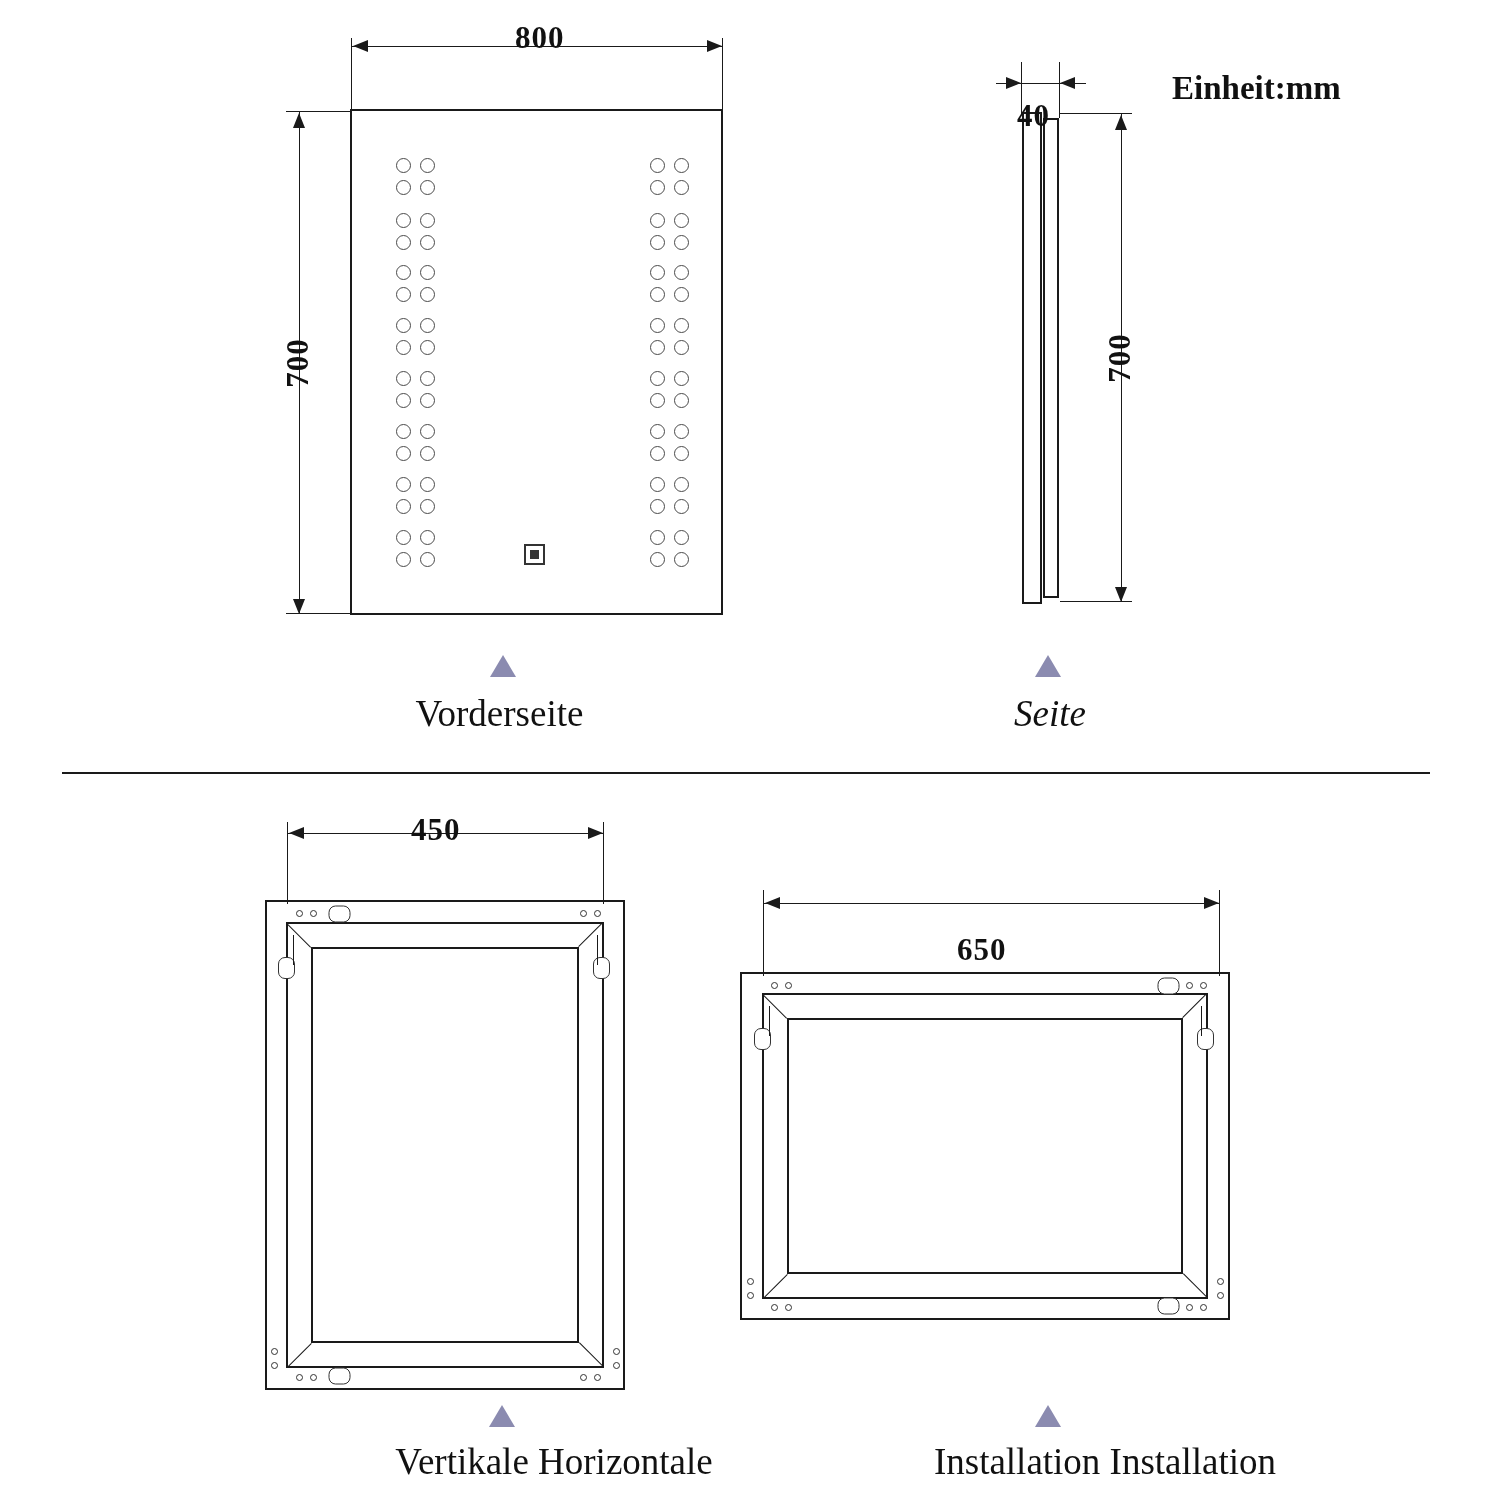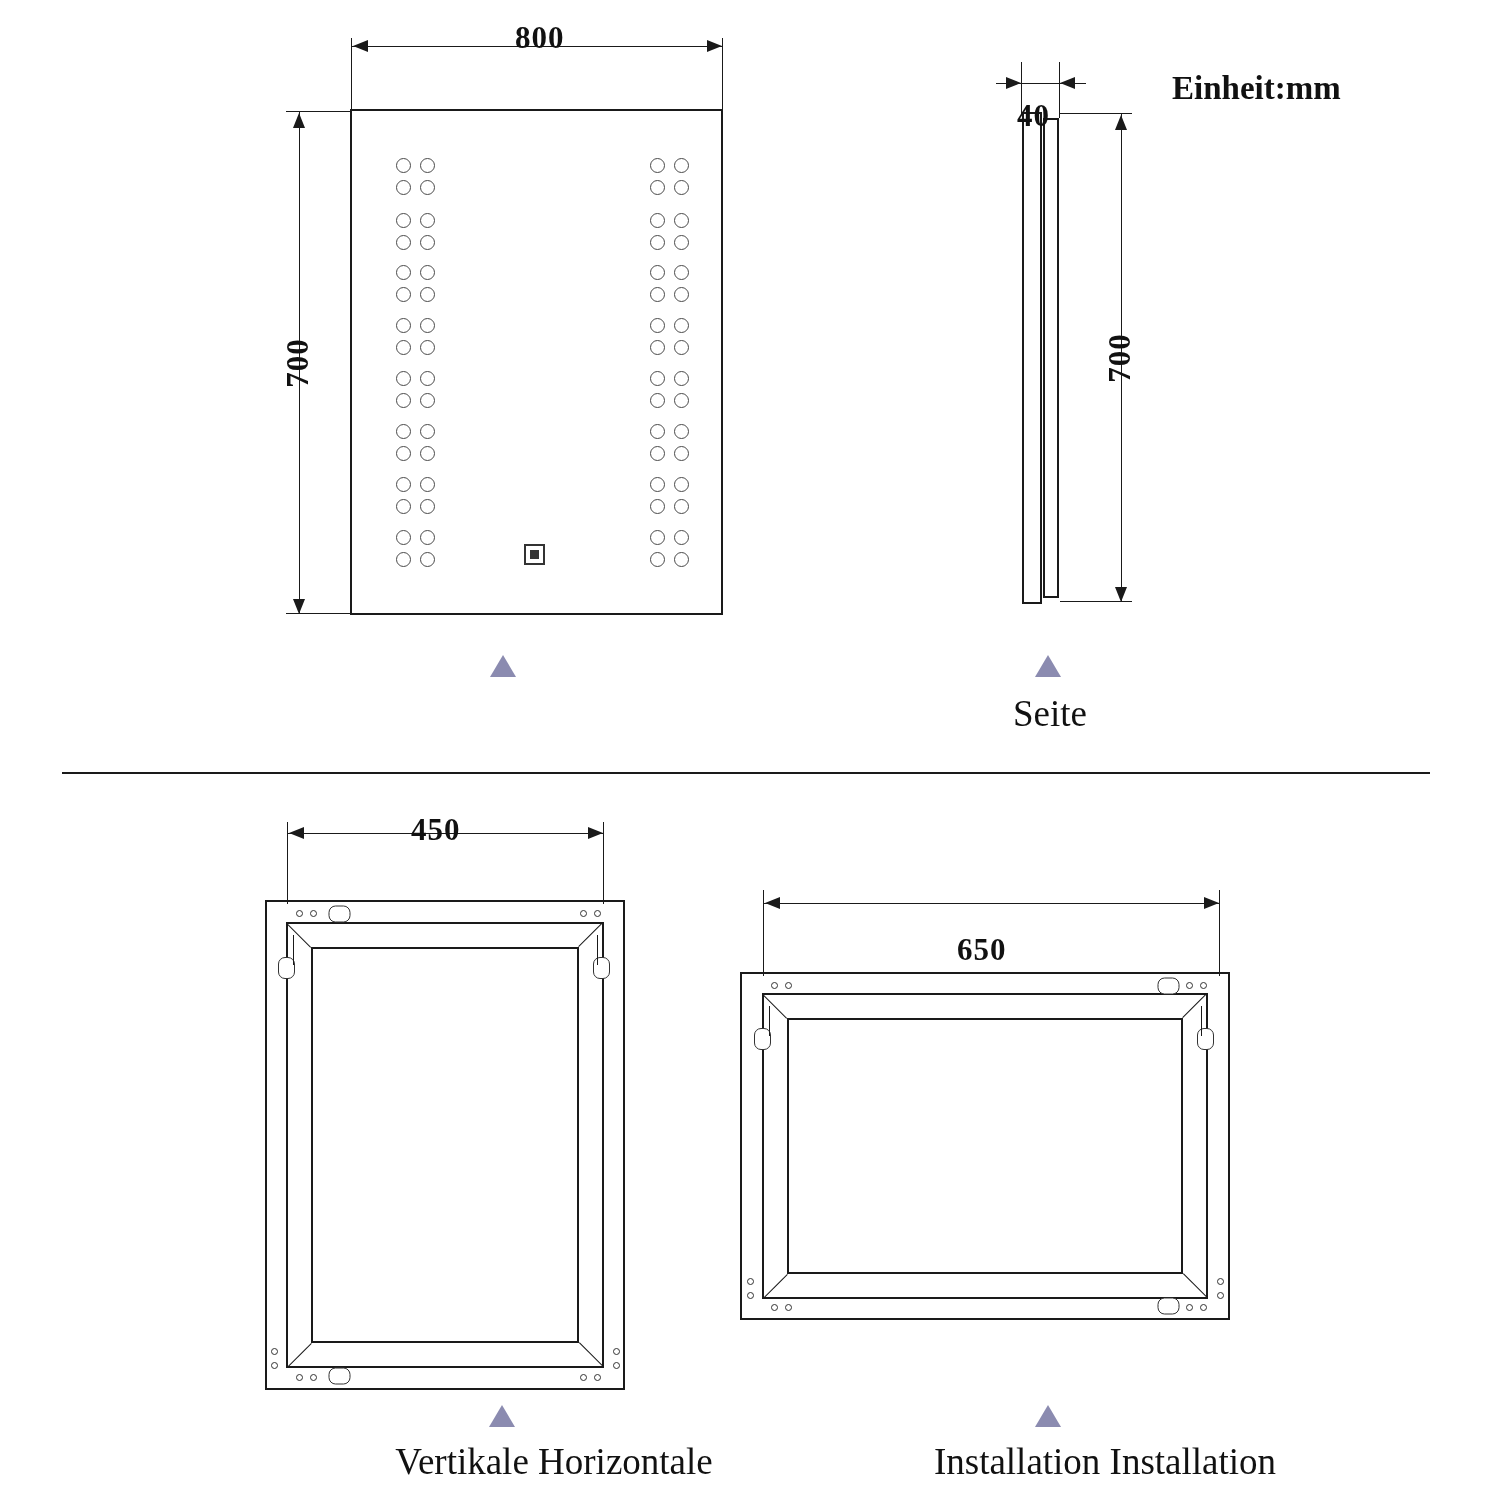--- a/index.html
+++ b/index.html
@@ -300,40 +300,41 @@
       <div class="led-dot" style="left:0px; top:0px;"></div>
         <div class="led-dot" style="left:24px; top:0px;"></div>
       <div class="led-dot" style="left:0px; top:22px;"></div>
         <div class="led-dot" style="left:24px; top:22px;"></div>
     </div>
   </div>
 
   <div class="sensor" style="left:524px; top:544px;"></div>
 
   <div class="tri-marker" style="left:490px; top:655px;"></div>
+  <div class="caption" style="left:392px; top:692px; width:215px;">Vorderseite</div>
 
   <div class="side-body" style="left:1022px; top:112px; width:20px; height:492px;"></div>
   <div class="side-body" style="left:1043px; top:118px; width:16px; height:480px;"></div>
 
   <div class="vline thin" style="left:1021px; top:62px; height:52px;"></div>
   <div class="vline thin" style="left:1059px; top:62px; height:56px;"></div>
   <div class="hline thin" style="left:996px; top:83px; width:90px;"></div>
   <div class="arrow right" style="left:1006px; top:77px;"></div>
   <div class="arrow left" style="left:1060px; top:77px;"></div>
   <div class="dim-label" style="left:1017px; top:55px;margin-top:43px;">40</div>
 
   <div class="vline thin" style="left:1121px; top:114px; height:488px;"></div>
   <div class="hline thin" style="left:1060px; top:113px; width:72px;"></div>
   <div class="hline thin" style="left:1060px; top:601px; width:72px;"></div>
   <div class="arrow up" style="left:1115px; top:115px;"></div>
   <div class="arrow down" style="left:1115px; top:587px;"></div>
   <div class="dim-label vert" style="left:1075px; top:340px; width:90px; text-align:center;">700</div>
 
   <div class="tri-marker" style="left:1035px; top:655px;"></div>
-  <div class="caption" style="left:985px; top:692px; width:130px;">Seite</div>
+  <div class="caption" style="left:985px; top:692px; width:130px;font-style:italic;">Seite</div>
 
   <div class="divider" style="left:62px; top:772px; width:1368px;"></div>
 
   <div class="bracket-outer" style="left:265px; top:900px; width:360px; height:490px;"></div>
   <div class="bracket-inner" style="left:286px; top:922px; width:318px; height:446px;"></div>
   <div class="bracket-inner" style="left:311px; top:947px; width:268px; height:396px; border-width:2px;"></div>
 
   <div class="diag" style="left:287px; top:923px; width:34px; transform:rotate(45deg);"></div>
   <div class="diag" style="left:603px; top:923px; width:34px; transform:rotate(135deg);"></div>
   <div class="diag" style="left:287px; top:1367px; width:34px; transform:rotate(-45deg);"></div>

